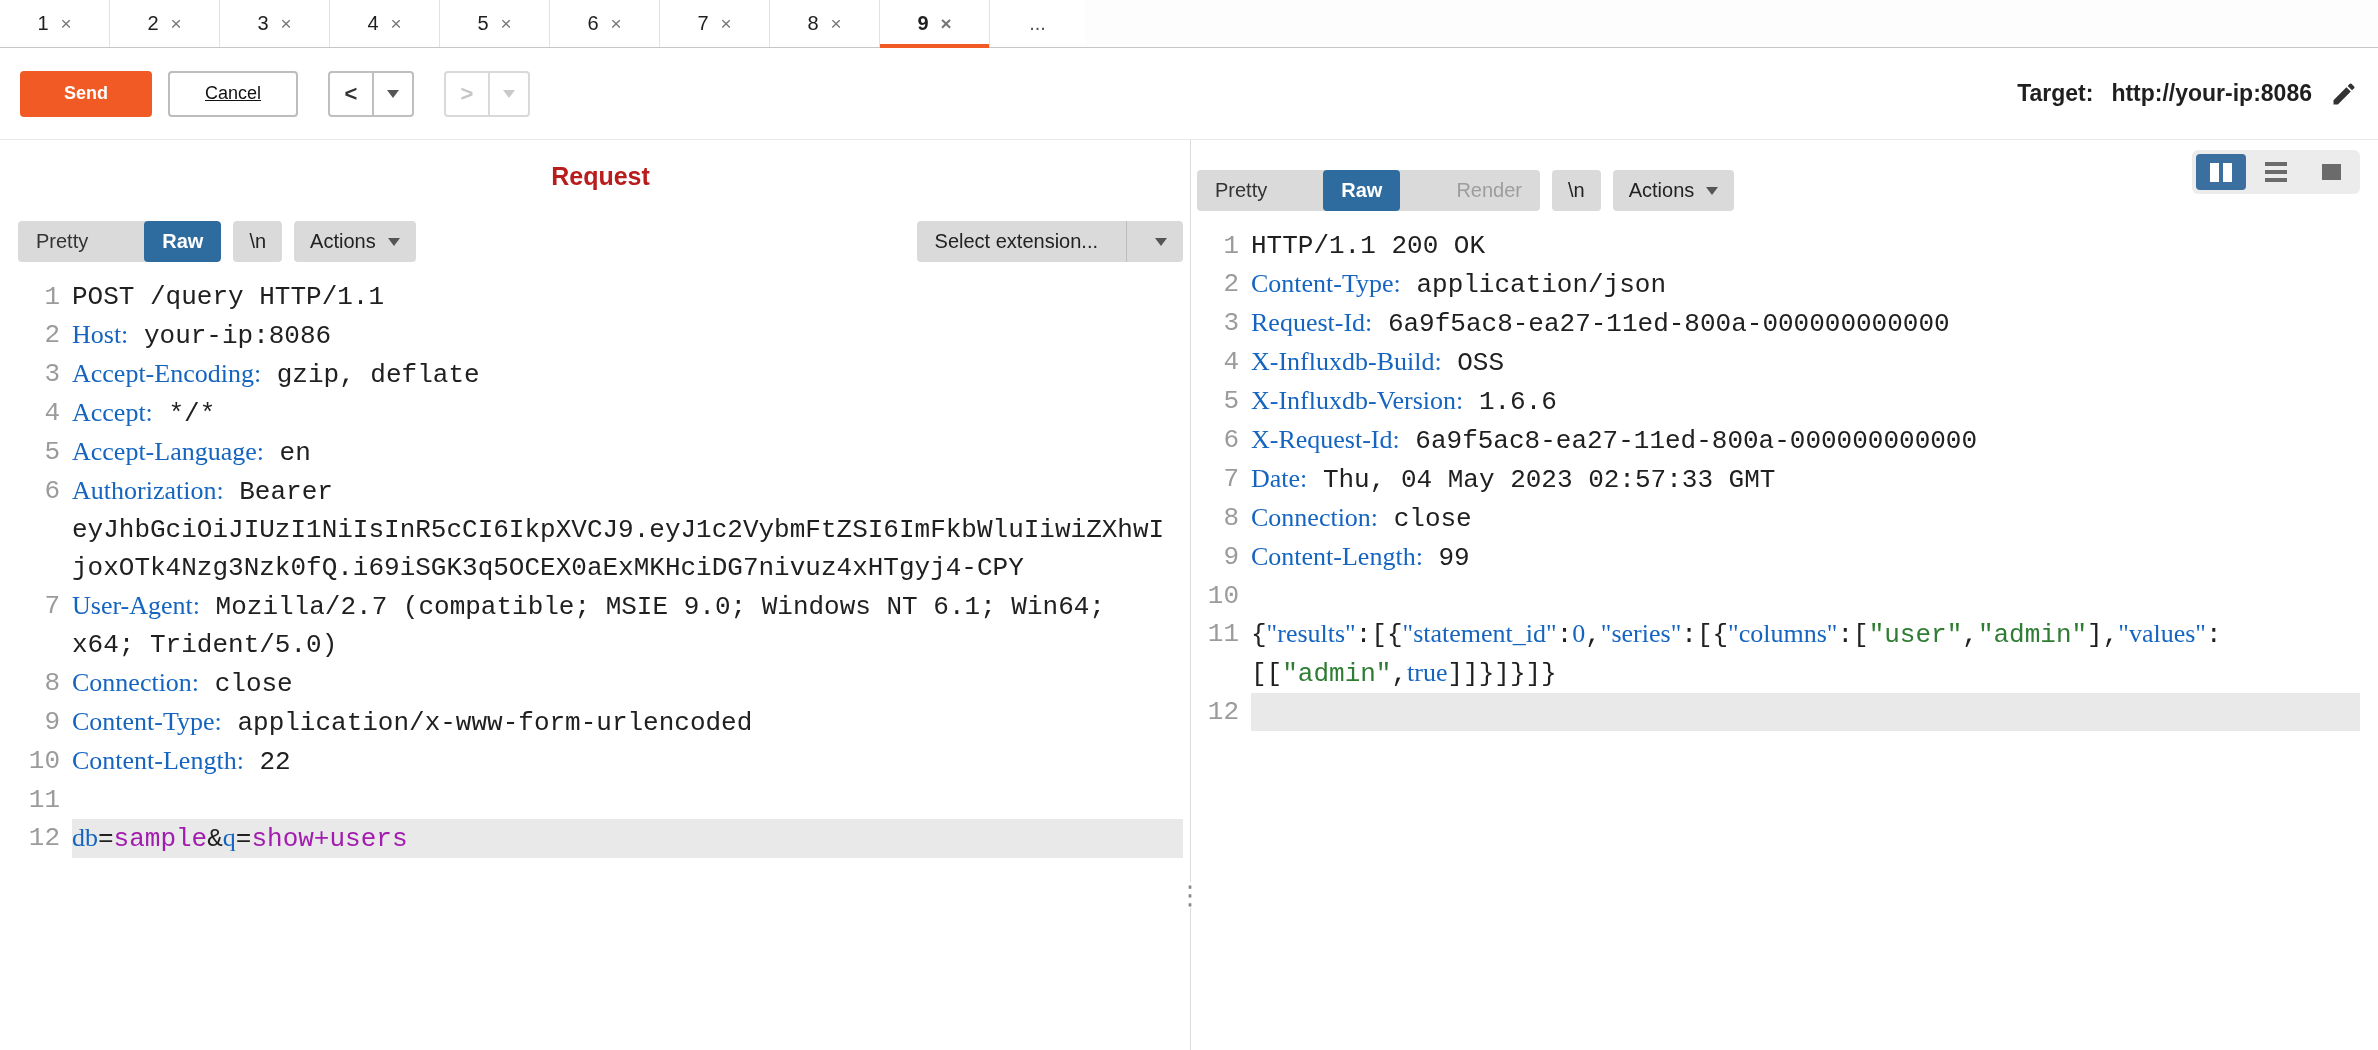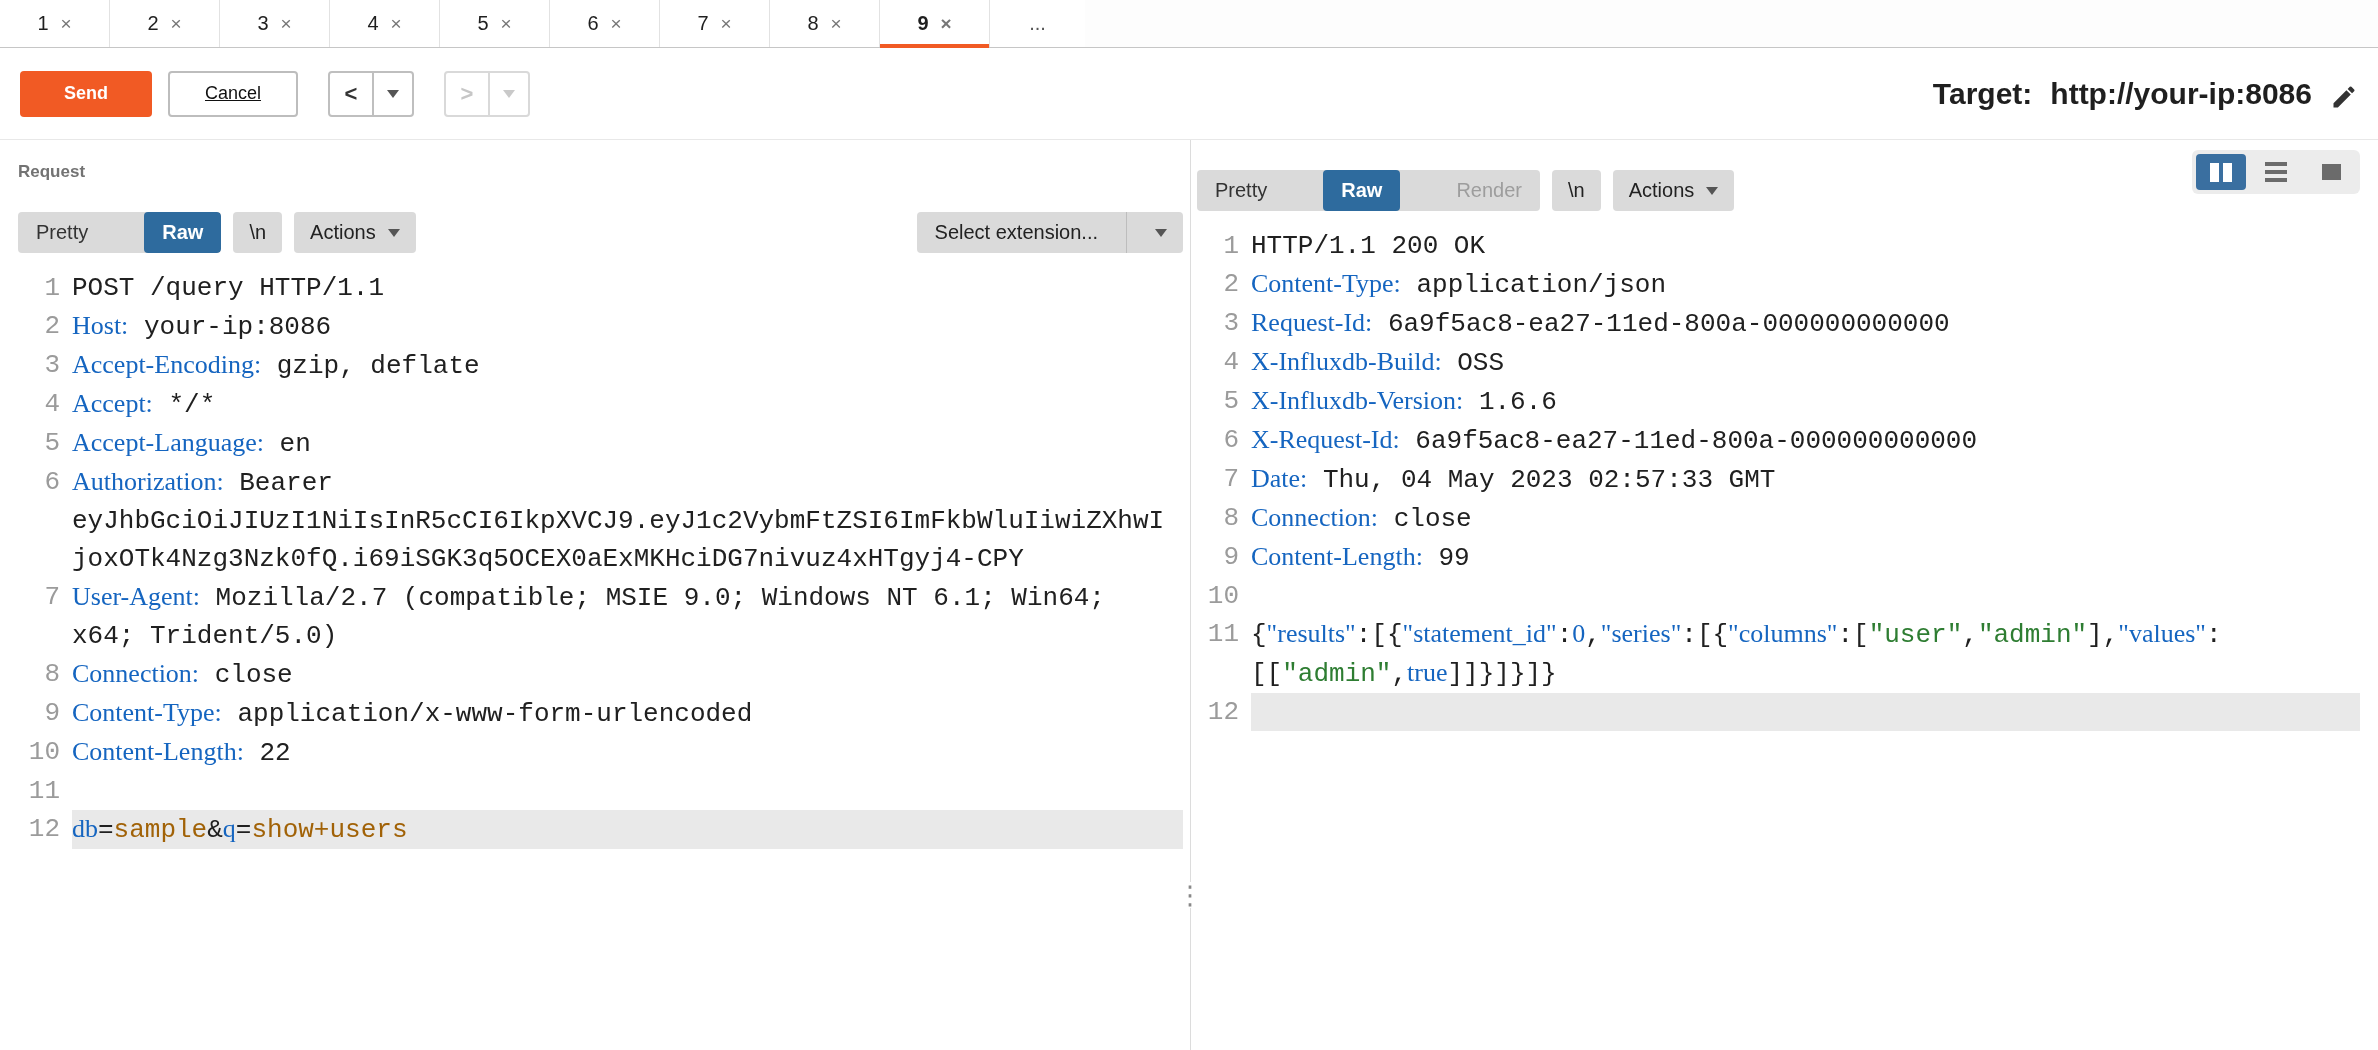--- a/index.html
+++ b/index.html
@@ -24,35 +24,35 @@
   .btn-cancel { width:130px; background:#fff; border:2px solid #bdbdbd; color:#111;text-decoration:underline; }
   .navgroup { display:flex; margin-left:14px; }
   .navbtn { width:46px; height:46px; background:#fff; border:2px solid #bfbfbf;
             display:flex; align-items:center; justify-content:center; font-size:22px; font-weight:bold; color:#333; cursor:pointer; }
   .navbtn.dd { width:40px; border-left:none; border-radius:0 4px 4px 0; }
   .navbtn.first { border-radius:4px 0 0 4px; }
   .navgroup.disabled .navbtn { color:#c6c6c6; border-color:#d9d9d9; }
   .tri { width:0; height:0; border-left:6px solid transparent; border-right:6px solid transparent;
          border-top:8px solid #555; }
   .navgroup.disabled .tri { border-top-color:#c9c9c9; }
-  .target-area { margin-left:auto; display:flex; align-items:flex-end; gap:18px;
-                 font-size:30px; font-weight:bold; }
+  .target-area { margin-left:auto; display:flex; align-items:flex-start; gap:18px;
+                 font-size:23px; font-weight:bold; }
   .pencil { width:28px; height:28px; fill:#333; cursor:pointer; }
 
   
   .main { display:flex; height:910px; padding:0 18px; position:relative; }
   .panel { position:relative; }
   .panel-req { width:1165px; }
   .splitter { width:14px; position:relative; cursor:col-resize; }
   .splitter::before { content:""; position:absolute; left:50%; top:0; bottom:0; width:1px; background:#dcdcdc; }
   .splitter-dots { position:absolute; top:742px; left:50%; transform:translateX(-50%);
                    color:#888; font-size:26px; background:#fff; line-height:26px; }
   .panel-res { flex:1; }
 
-  .panel-title { margin-top:22px; font-size:17px; font-weight:bold; color:#737373; }
+  .panel-title { margin-top:22px; font-size:25px; font-weight:bold; color:#b91c1c;text-align:center; }
 
   .subtabs { margin-top:30px; display:flex; align-items:center; gap:12px; }
   .seg-group { display:flex; background:#dadada; border-radius:4px; overflow:hidden;gap:38px; }
   .seg { padding:9px 18px; font-size:20px; color:#333; cursor:pointer; }
   .seg.sel { background:#2e6b9e; color:#fff; font-weight:bold; border-radius:4px; }
   .seg.dis { color:#9d9d9d; cursor:default; }
   .btn-flat { background:#dadada; border-radius:4px; padding:9px 16px; font-size:20px;
               display:flex; align-items:center; gap:12px; cursor:pointer; color:#222; }
   .select-ext { margin-left:auto; padding:0; }
   .select-ext .se-label { padding:9px 16px 9px 18px; }
@@ -74,21 +74,21 @@
   .code { margin-top:16px; font-family:"Liberation Mono", monospace; font-size:26px;
           line-height:38px; cursor:text; }
   .code-line { display:flex; align-items:flex-start; min-height:38px; }
   .ln { flex:none; width:42px; text-align:right; color:#9b9b9b; user-select:none; }
   .lc { flex:1; margin-left:12px; white-space:pre-wrap; overflow-wrap:anywhere; min-height:38px; }
   .panel-req .lc { padding-right:11px; }
   .panel-res .lc { padding-right:37px; }
   .lc.hl { background:#e9e9e9; }
   .tk-plain { color:#202020; }
   .tk-blue  { color:#1565c0;font-family:Liberation Serif, serif; }
-  .tk-red   { color:#a16207; }
+  .tk-red   { color:#a21caf; }
   .tk-green { color:#2e7d32; }
 </style>
 </head>
 <body>
 
 <div class="tabbar">
   <div class="tab">
     <span>1</span>
     <span class="tab-close">×</span>
   </div>

